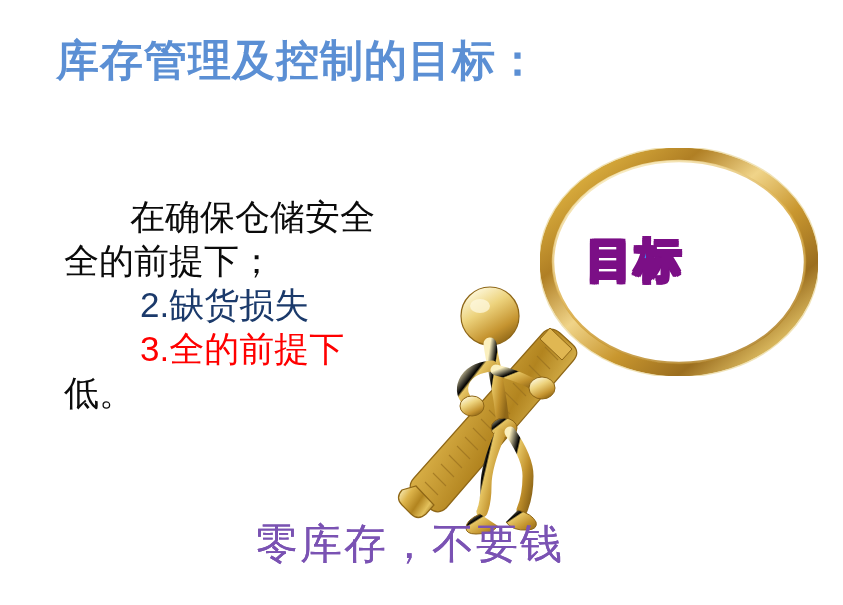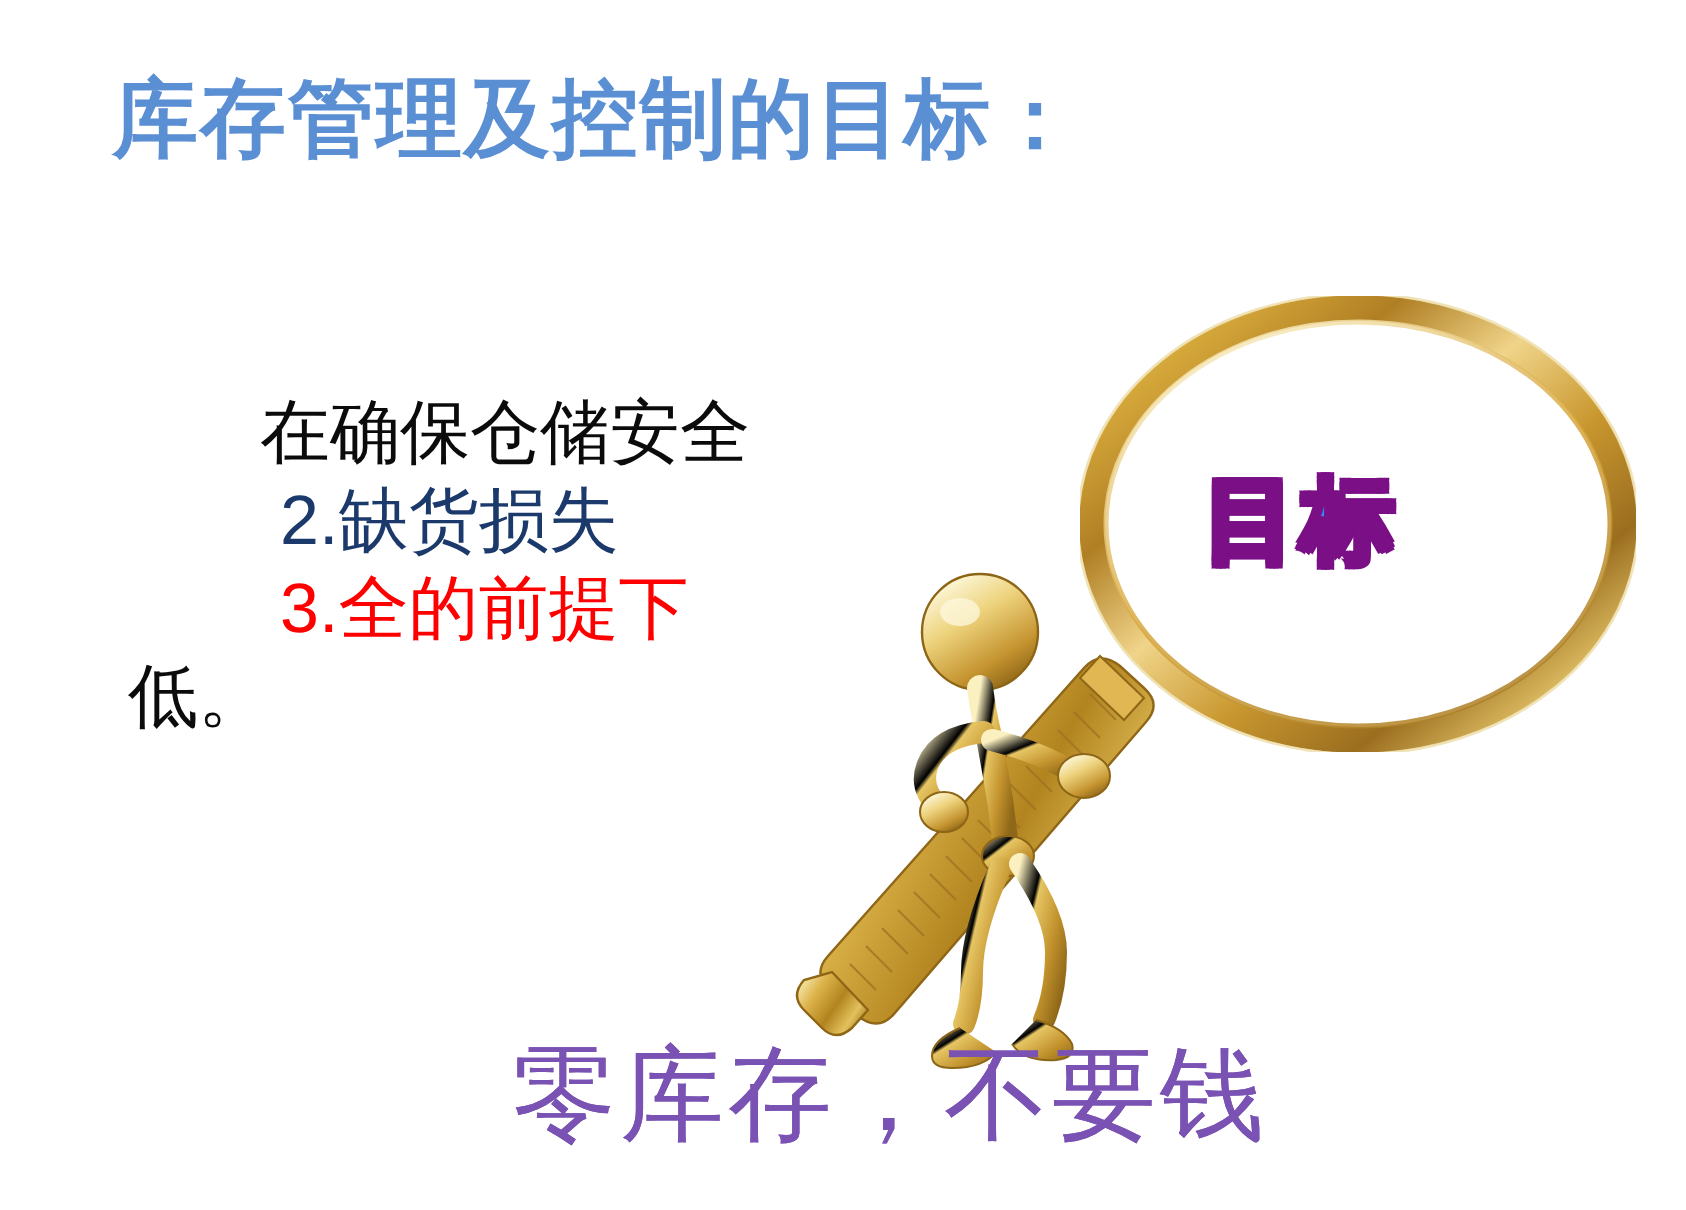--- a/index.html
+++ b/index.html
@@ -64,21 +64,21 @@
   }
   #lens-ring-fallback {
     position: absolute;
     left: 6px;
     top: 6px;
     width: 278px;
     height: 228px;
   }
   #lens-label {
     position: absolute;
-    left: 68px;
+    left: 52px;
     top: 88px;
     font-size: 46px;
     font-weight: 700;
     letter-spacing: 3px;
     color: #3b82f6;
     -webkit-text-stroke: 3px #7b0f86;
     text-shadow:
       -2px 0 #7b0f86,  2px 0 #7b0f86,
        0 -2px #7b0f86,  0 2px #7b0f86,
       -2px -2px #7b0f86, 2px -2px #7b0f86,
@@ -94,21 +94,21 @@
     height: 258px;
     pointer-events: none;
   }
 
   
   #tagline {
     position: absolute;
     left: 256px;
     top: 522px;
     font-family: "Liberation Serif", "DejaVu Serif", serif;
-    font-size: 52px;
+    font-size: 42px;
     line-height: 1.05;
     color: #7a52b3;
     letter-spacing: 2px;
     white-space: nowrap;
     background: linear-gradient(100deg, #6a3fa0 0%, #8a63c4 55%, #7a52b3 100%);
     -webkit-background-clip: text;
     background-clip: text;
   }
 </style>
 </head>
@@ -117,20 +117,23 @@
 <div id="slide">
 
   <div id="slide-title">库存管理及控制的目标：</div>
 
   <div id="body-block">
 
     <div class="body-line indent2">
       <span class="black">在确保仓储安全</span>
     </div>
 
+    <div class="body-line">
+      <span class="black">全的前提下；</span>
+    </div>
 
 
     <div class="body-line indent-num">
       <span class="navy">2.</span><span class="navy">缺货损失</span>
     </div>
 
     <div class="body-line indent-num">
       <span class="red">3.</span><span class="red">全的前提下</span>
     </div>
 

